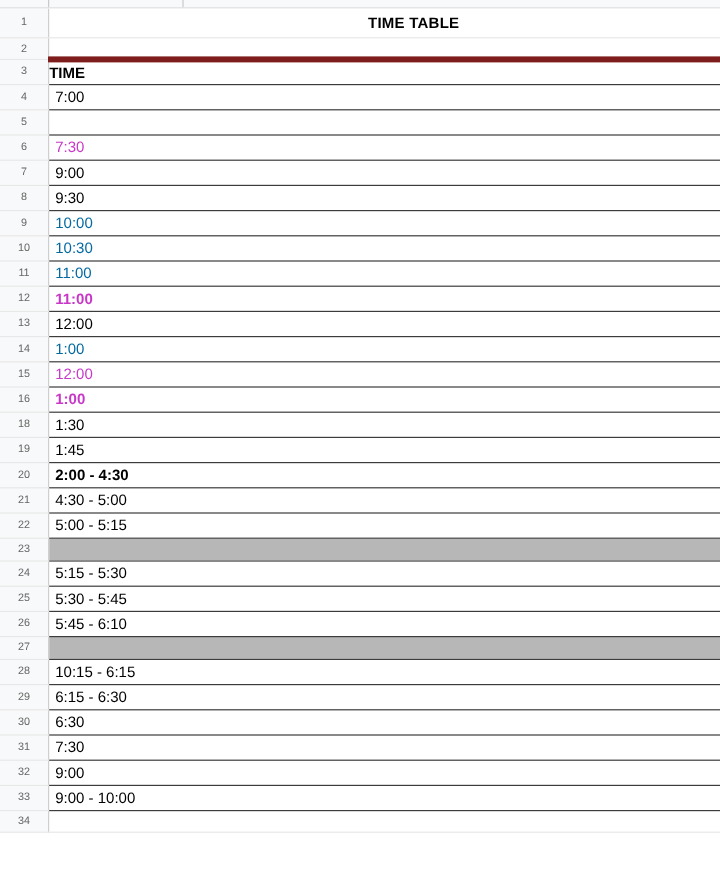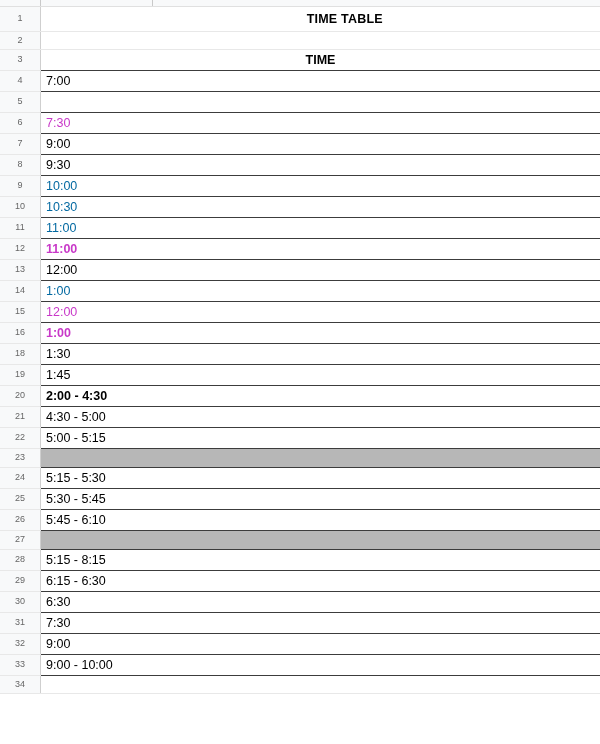--- a/index.html
+++ b/index.html
@@ -95,23 +95,23 @@
   .r-data .cell {
     border-bottom: 1px solid #3c3c3c;
     border-right: 1px solid #3c3c3c;
     border-left: 1px solid #3c3c3c;
   }
   .r-data .c-time { border-left: 1px solid #3c3c3c; }
   .r-data .c-det  { border-left: 1px solid #3c3c3c; }
 
   
   .r-head .cell {
-    text-align: center;
+    text-align: left;
     font-weight: bold;
-    border-top: 1px solid #7f1d1d;
+    border-top: 5px solid #7f1d1d;
     padding-left: 0;
   }
 
   
   .r-tail .cell {
     border-bottom: 1px solid #e8e8e8;
     border-right: 1px solid #e8e8e8;
   }
   .r-tail .c-det { border-right: none; }
 
@@ -258,21 +258,21 @@
       <div class="cell c-time " style="height: 21px;">5:45 - 6:10</div>
       <div class="cell c-det ">Retouch with Meals</div>
     </div>
     <div class="row r-data r-spacer">
       <div class="gutter">27</div>
       <div class="cell c-time " style="height: 19px;"></div>
       <div class="cell c-det "></div>
     </div>
     <div class="row r-data">
       <div class="gutter">28</div>
-      <div class="cell c-time " style="height: 21px;">5:15 - 8:15</div>
+      <div class="cell c-time " style="height: 21px;">10:15 - 6:15</div>
       <div class="cell c-det ">Cocktails for the Guests</div>
     </div>
     <div class="row r-data">
       <div class="gutter">29</div>
       <div class="cell c-time " style="height: 21px;">6:15 - 6:30</div>
       <div class="cell c-det ">Reception Barn opens / Pre-program Activity c/o the Host</div>
     </div>
     <div class="row r-data">
       <div class="gutter">30</div>
       <div class="cell c-time " style="height: 21px;">6:30</div>

